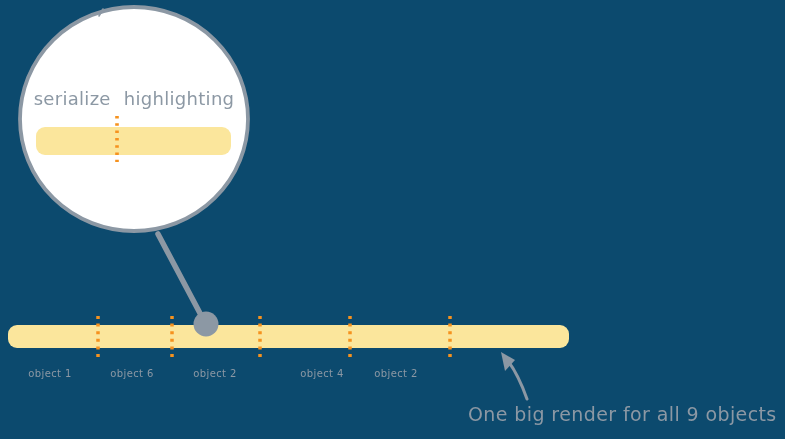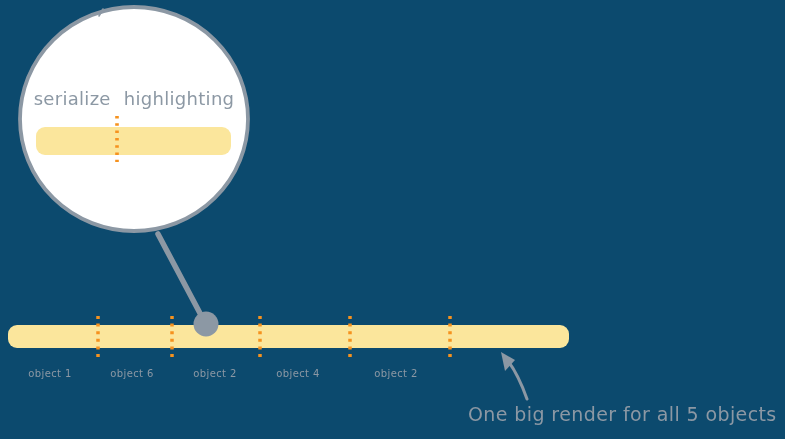--- a/index.html
+++ b/index.html
@@ -66,17 +66,17 @@
 
     <path d="M527,399 Q518,374 508,361" fill="none" stroke="#8C98A4" stroke-width="3" stroke-linecap="round"></path>
     <polygon points="501,352 515,360 505,371" fill="#8C98A4"></polygon>
   </svg>
 
   <div class="txt mag-label">serialize highlighting</div>
 
   <div class="txt obj-label" style="left:50px">object 1</div>
   <div class="txt obj-label" style="left:132px">object 6</div>
   <div class="txt obj-label" style="left:215px">object 2</div>
-  <div class="txt obj-label" style="left:298px">object 4</div>
+  <div class="txt obj-label" style="left:322px">object 4</div>
   <div class="txt obj-label" style="left:396px">object 2</div>
 
-  <div class="txt annotation">One big render for all 5 objects</div>
+  <div class="txt annotation">One big render for all 9 objects</div>
 </div>
 
 </body></html>

